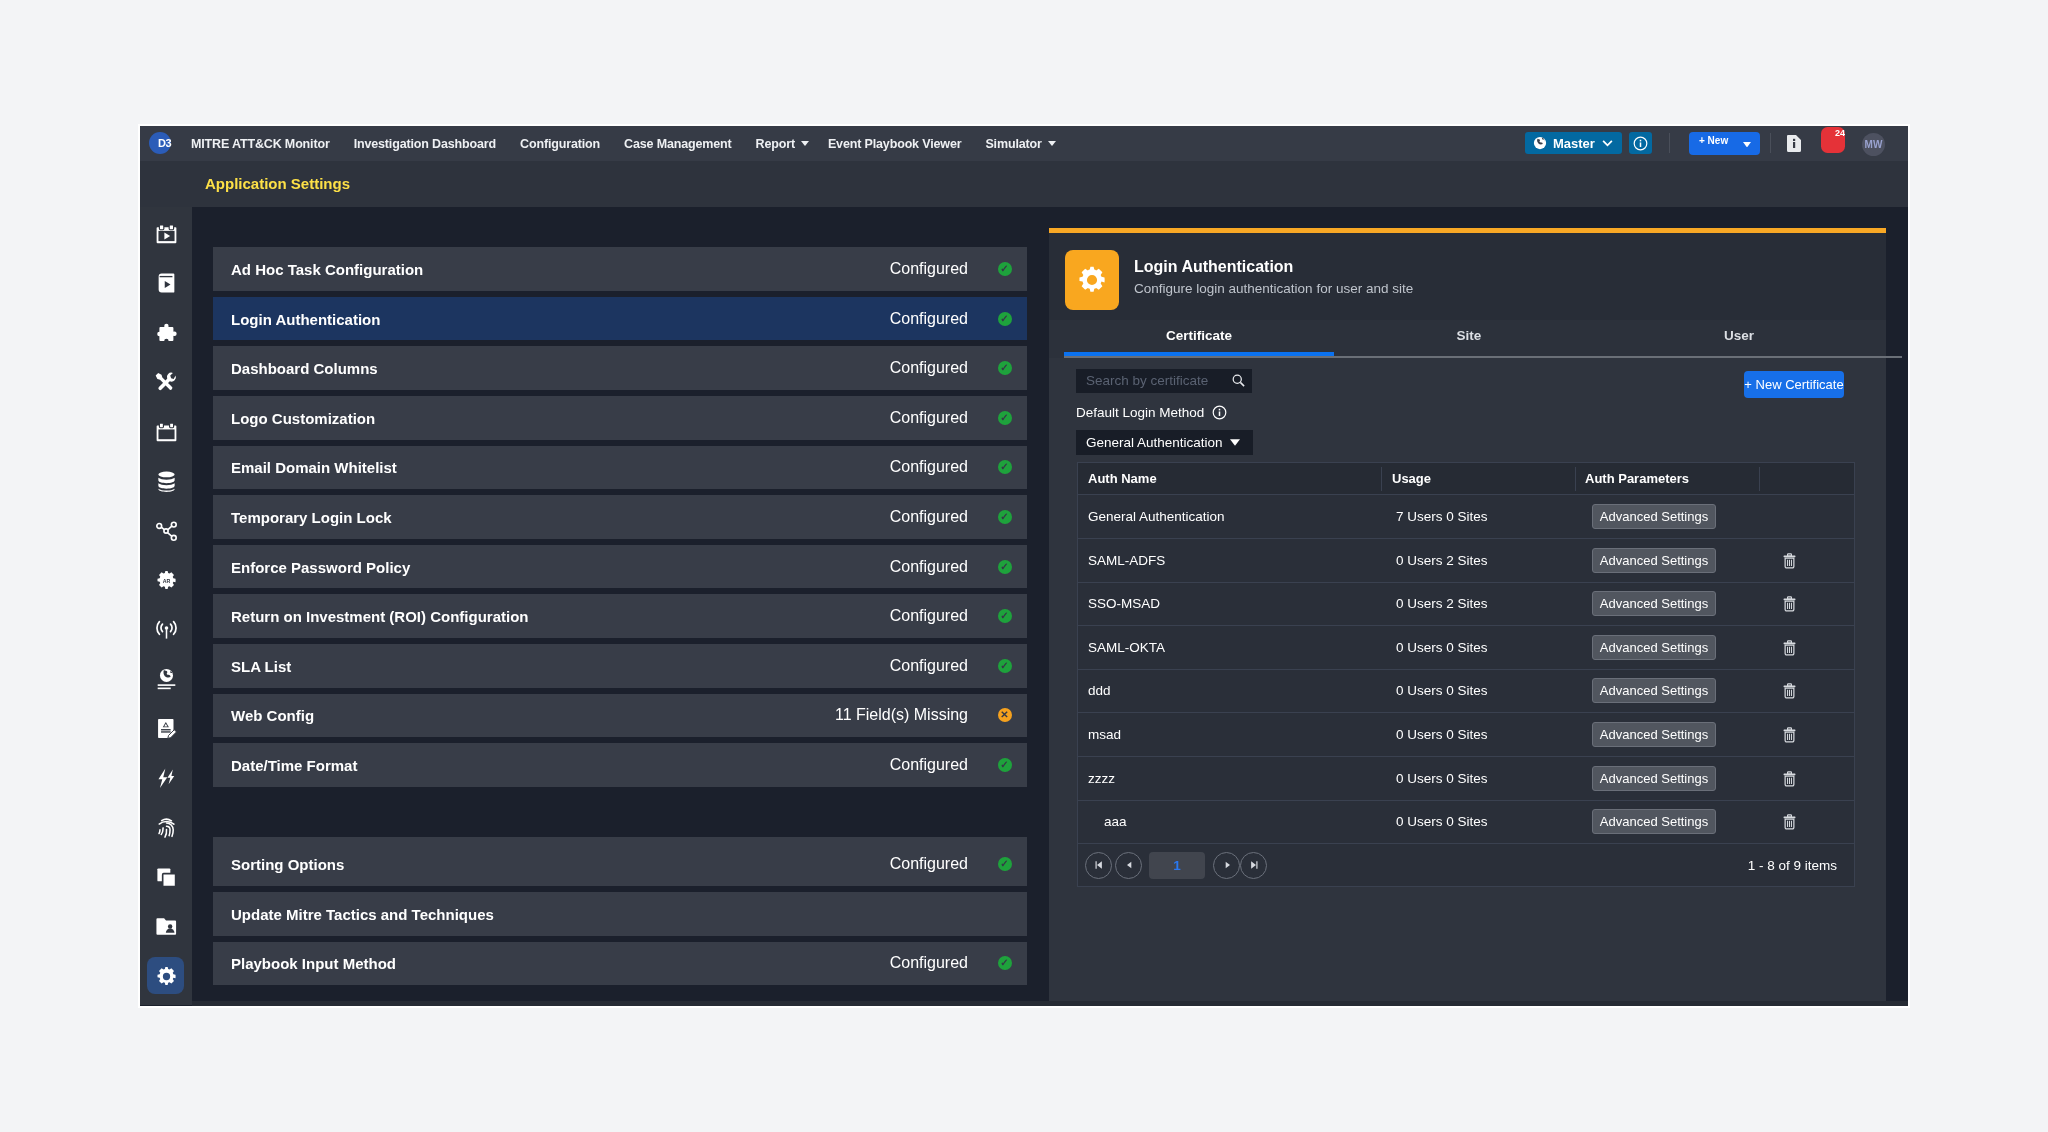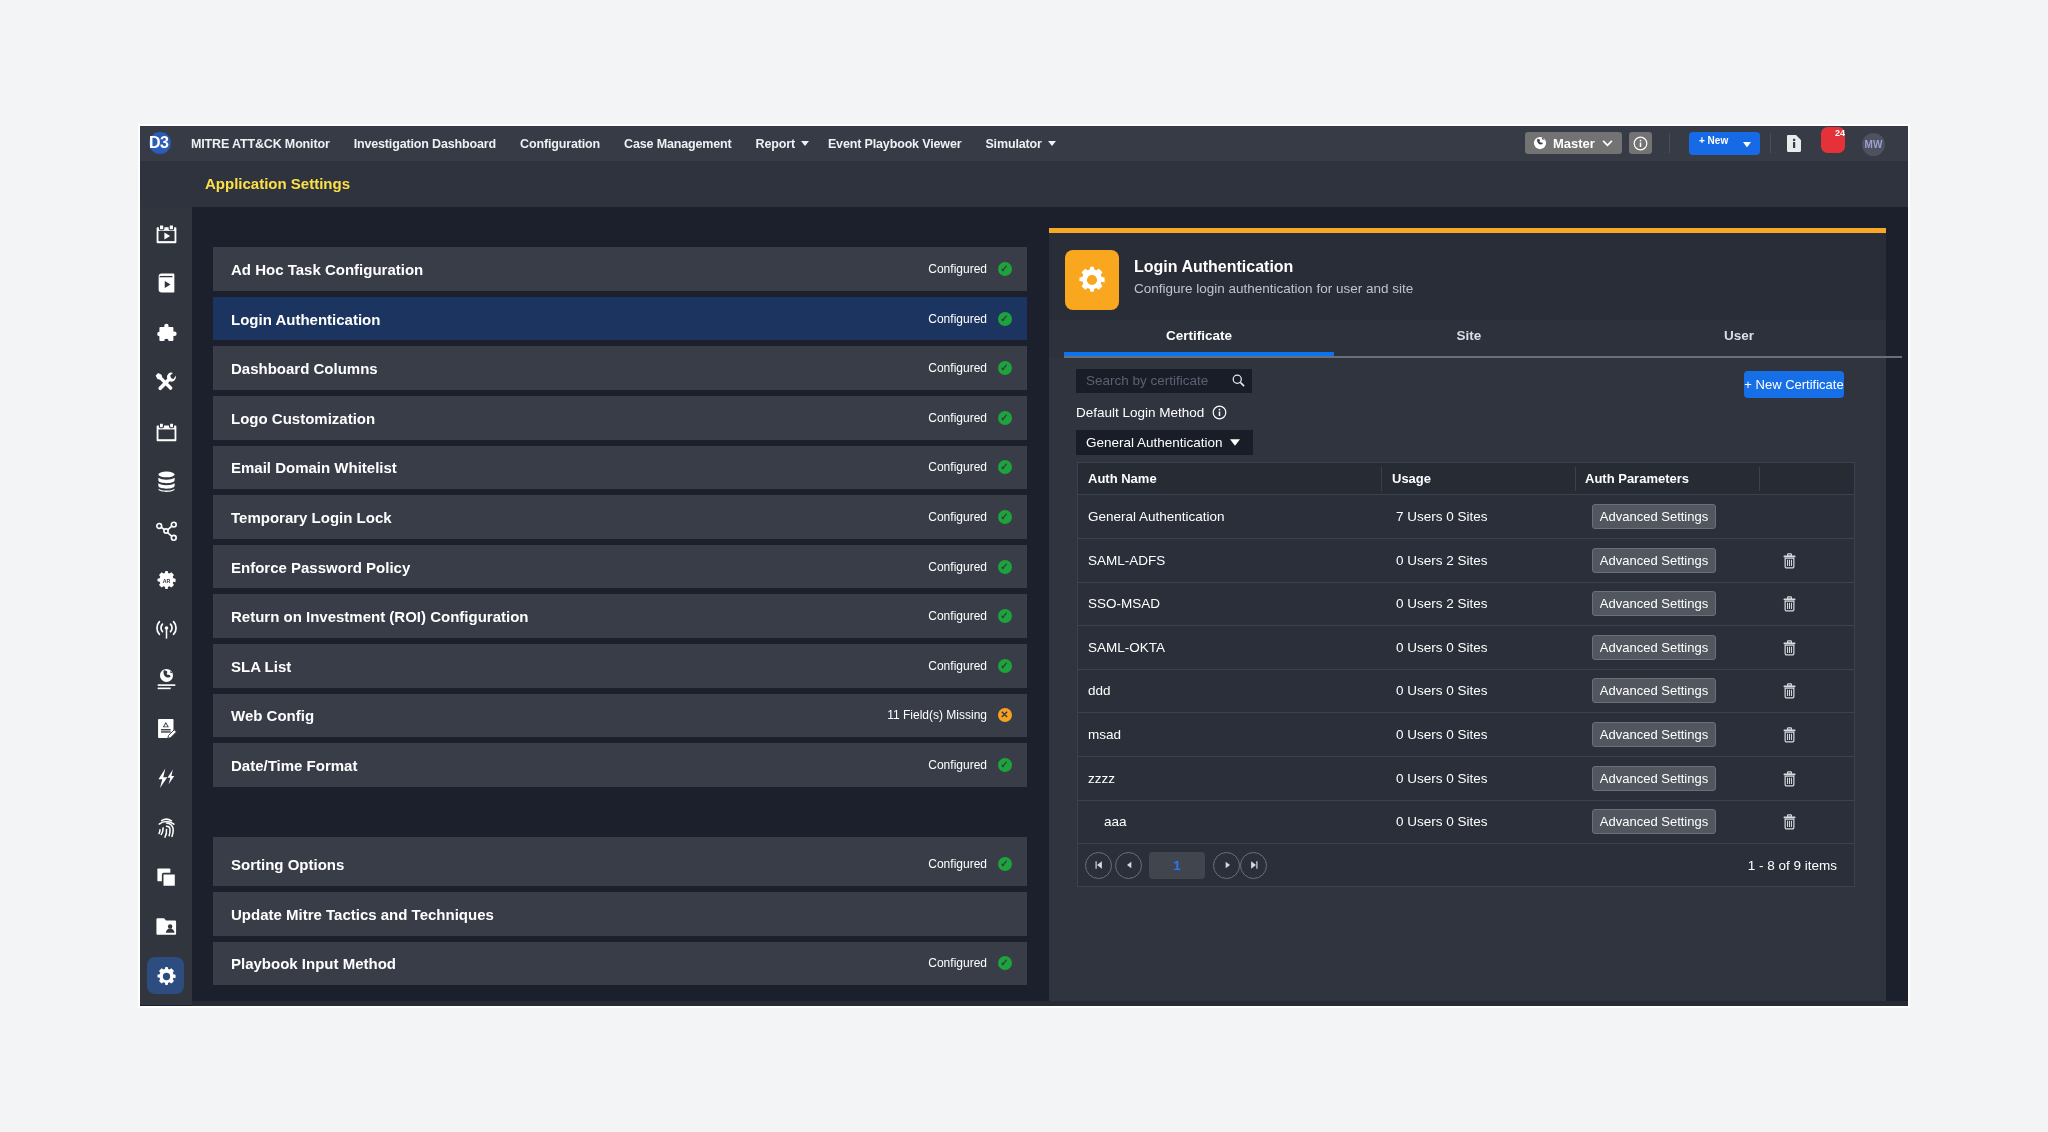--- a/index.html
+++ b/index.html
@@ -3,30 +3,30 @@
 <meta charset="utf-8">
 <style>
   * { margin:0; padding:0; box-sizing:border-box; }
   html,body { width:2048px; height:1132px; background:#f3f4f6; font-family:"Liberation Sans", sans-serif; overflow:hidden; }
   .app { position:absolute; left:140px; top:126px; width:1768px; height:880px; background:#1b202c; outline:2px solid #ffffff; overflow:hidden; }
   .abs { position:absolute; }
   .topbar { position:absolute; left:0; top:0; width:100%; height:35px; background:#363b46; }
   .nav { position:absolute; left:51px; top:0; height:35px; display:flex; align-items:center; gap:24px; }
   .nav span.it { color:#eef0f3; font-size:12.5px; font-weight:bold; white-space:nowrap; letter-spacing:-0.15px; }
   .caret { display:inline-block; width:0; height:0; border-left:4.5px solid transparent; border-right:4.5px solid transparent; border-top:5px solid #eef0f3; vertical-align:middle; margin-left:6px; margin-top:-2px; }
-  .logo { position:absolute; left:9px; top:6px; width:22px; height:22px; border-radius:50%; background:#2b5cb8; color:#fff; font-size:16px; font-weight:bold; text-align:left; line-height:22px; letter-spacing:-0.5px; }
+  .logo { position:absolute; left:9px; top:6px; width:22px; height:22px; border-radius:50%; background:#2b5cb8; color:#fff; font-size:11px; font-weight:bold; text-align:right; line-height:22px; letter-spacing:-0.5px; }
   .pagehead { position:absolute; left:0; top:35px; width:100%; height:46px; background:#2e333d; color:#fde047; }
   .pagehead .t { position:absolute; left:65px; top:14px; font-size:15px; font-weight:bold; }
   .sidebar { position:absolute; left:0; top:81px; width:52px; height:798px; background:#30353e; }
   .sicon { position:absolute; left:14.5px; width:23px; height:23px; }
   .sicon svg { width:23px; height:23px; display:block; }
   .row { position:absolute; left:73px; width:814px; height:43.5px; background:#383d48; color:#fff; }
   .row.sel { background:#1c3560; }
   .row .name { position:absolute; left:18px; top:50%; transform:translateY(-50%); font-size:15px; font-weight:bold; }
-  .row .st { position:absolute; right:40px; top:50%; transform:translateY(-50%); font-size:12px; }
+  .row .st { position:absolute; right:59px; top:50%; transform:translateY(-50%); font-size:16px; }
   .badge { position:absolute; right:15.5px; top:50%; transform:translateY(-50%); width:14px; height:14px; border-radius:50%; color:#343946; font-size:10px; font-weight:bold; text-align:center; line-height:14px; }
   .ok { background:#1ea23c; }
   .bad { background:#f6a21e; }
   .panel-orange { position:absolute; left:909px; top:102px; width:837px; height:5px; background:#f9a825; }
   .panel-head { position:absolute; left:909px; top:107px; width:837px; height:87px; background:#282d37; }
   .gearbox { position:absolute; left:15.5px; top:17px; width:54px; height:60px; border-radius:8px; background:#f9a71f; }
   .panel-title { position:absolute; left:85px; top:25px; color:#fff; font-size:16px; font-weight:bold; }
   .panel-sub { position:absolute; left:85px; top:48px; color:#bfc4cc; font-size:13.5px; }
   .tabstrip { position:absolute; left:909px; top:194px; width:837px; height:37.5px; background:#2c313b; }
   .tab { position:absolute; top:8px; width:270px; text-align:center; color:#fff; font-size:13.5px; font-weight:bold; }
@@ -35,21 +35,21 @@
   .panel-body { position:absolute; left:909px; top:231.5px; width:837px; height:643px; background:#2f343e; }
   .searchbox { position:absolute; left:27px; top:11px; width:176px; height:24px; background:#181d27; color:#5a6272; font-size:13.5px; line-height:24px; padding-left:10px; }
   .newcert { position:absolute; left:695px; top:13px; width:100px; height:27px; background:#176fe8; border-radius:4px; color:#fff; font-size:13px; text-align:center; line-height:27px; }
   .dlm { position:absolute; left:27px; top:47px; color:#fff; font-size:13.5px; }
   .dropdown { position:absolute; left:27px; width:177px; height:25px; background:#181d27; color:#fff; font-size:13.5px; line-height:25px; padding-left:10px; }
   .tbl { position:absolute; left:28px; top:104.5px; width:778px; height:425px; border:1px solid #3a4150; background:#2a2f39; }
   .thead { position:absolute; left:0; top:0; width:100%; height:32px; background:#262b34; border-bottom:1px solid #3a4150; color:#fff; font-size:13px; font-weight:bold; }
   .trow { position:absolute; left:0; width:100%; height:44px; border-bottom:1px solid #3a4150; color:#fff; font-size:13.5px; }
   .advbtn { position:absolute; left:514px; top:9px; width:124px; height:25px; background:#51565f; border:1px solid #6a6f79; border-radius:3px; color:#fff; font-size:13px; text-align:center; line-height:23px; }
   .trash { position:absolute; left:705px; top:14px; width:14px; height:16px; }
-  .tbpill { position:absolute; top:6px; height:22px; background:#737373; border-radius:3px; }
+  .tbpill { position:absolute; top:6px; height:22px; background:#0369a1; border-radius:3px; }
 </style>
 </head>
 <body>
 <div class="app">
   <div class="topbar">
     <div class="logo">D3</div>
     <div class="nav">
       <span class="it">MITRE ATT&amp;CK Monitor</span>
       <span class="it">Investigation Dashboard</span>
       <span class="it">Configuration</span>

